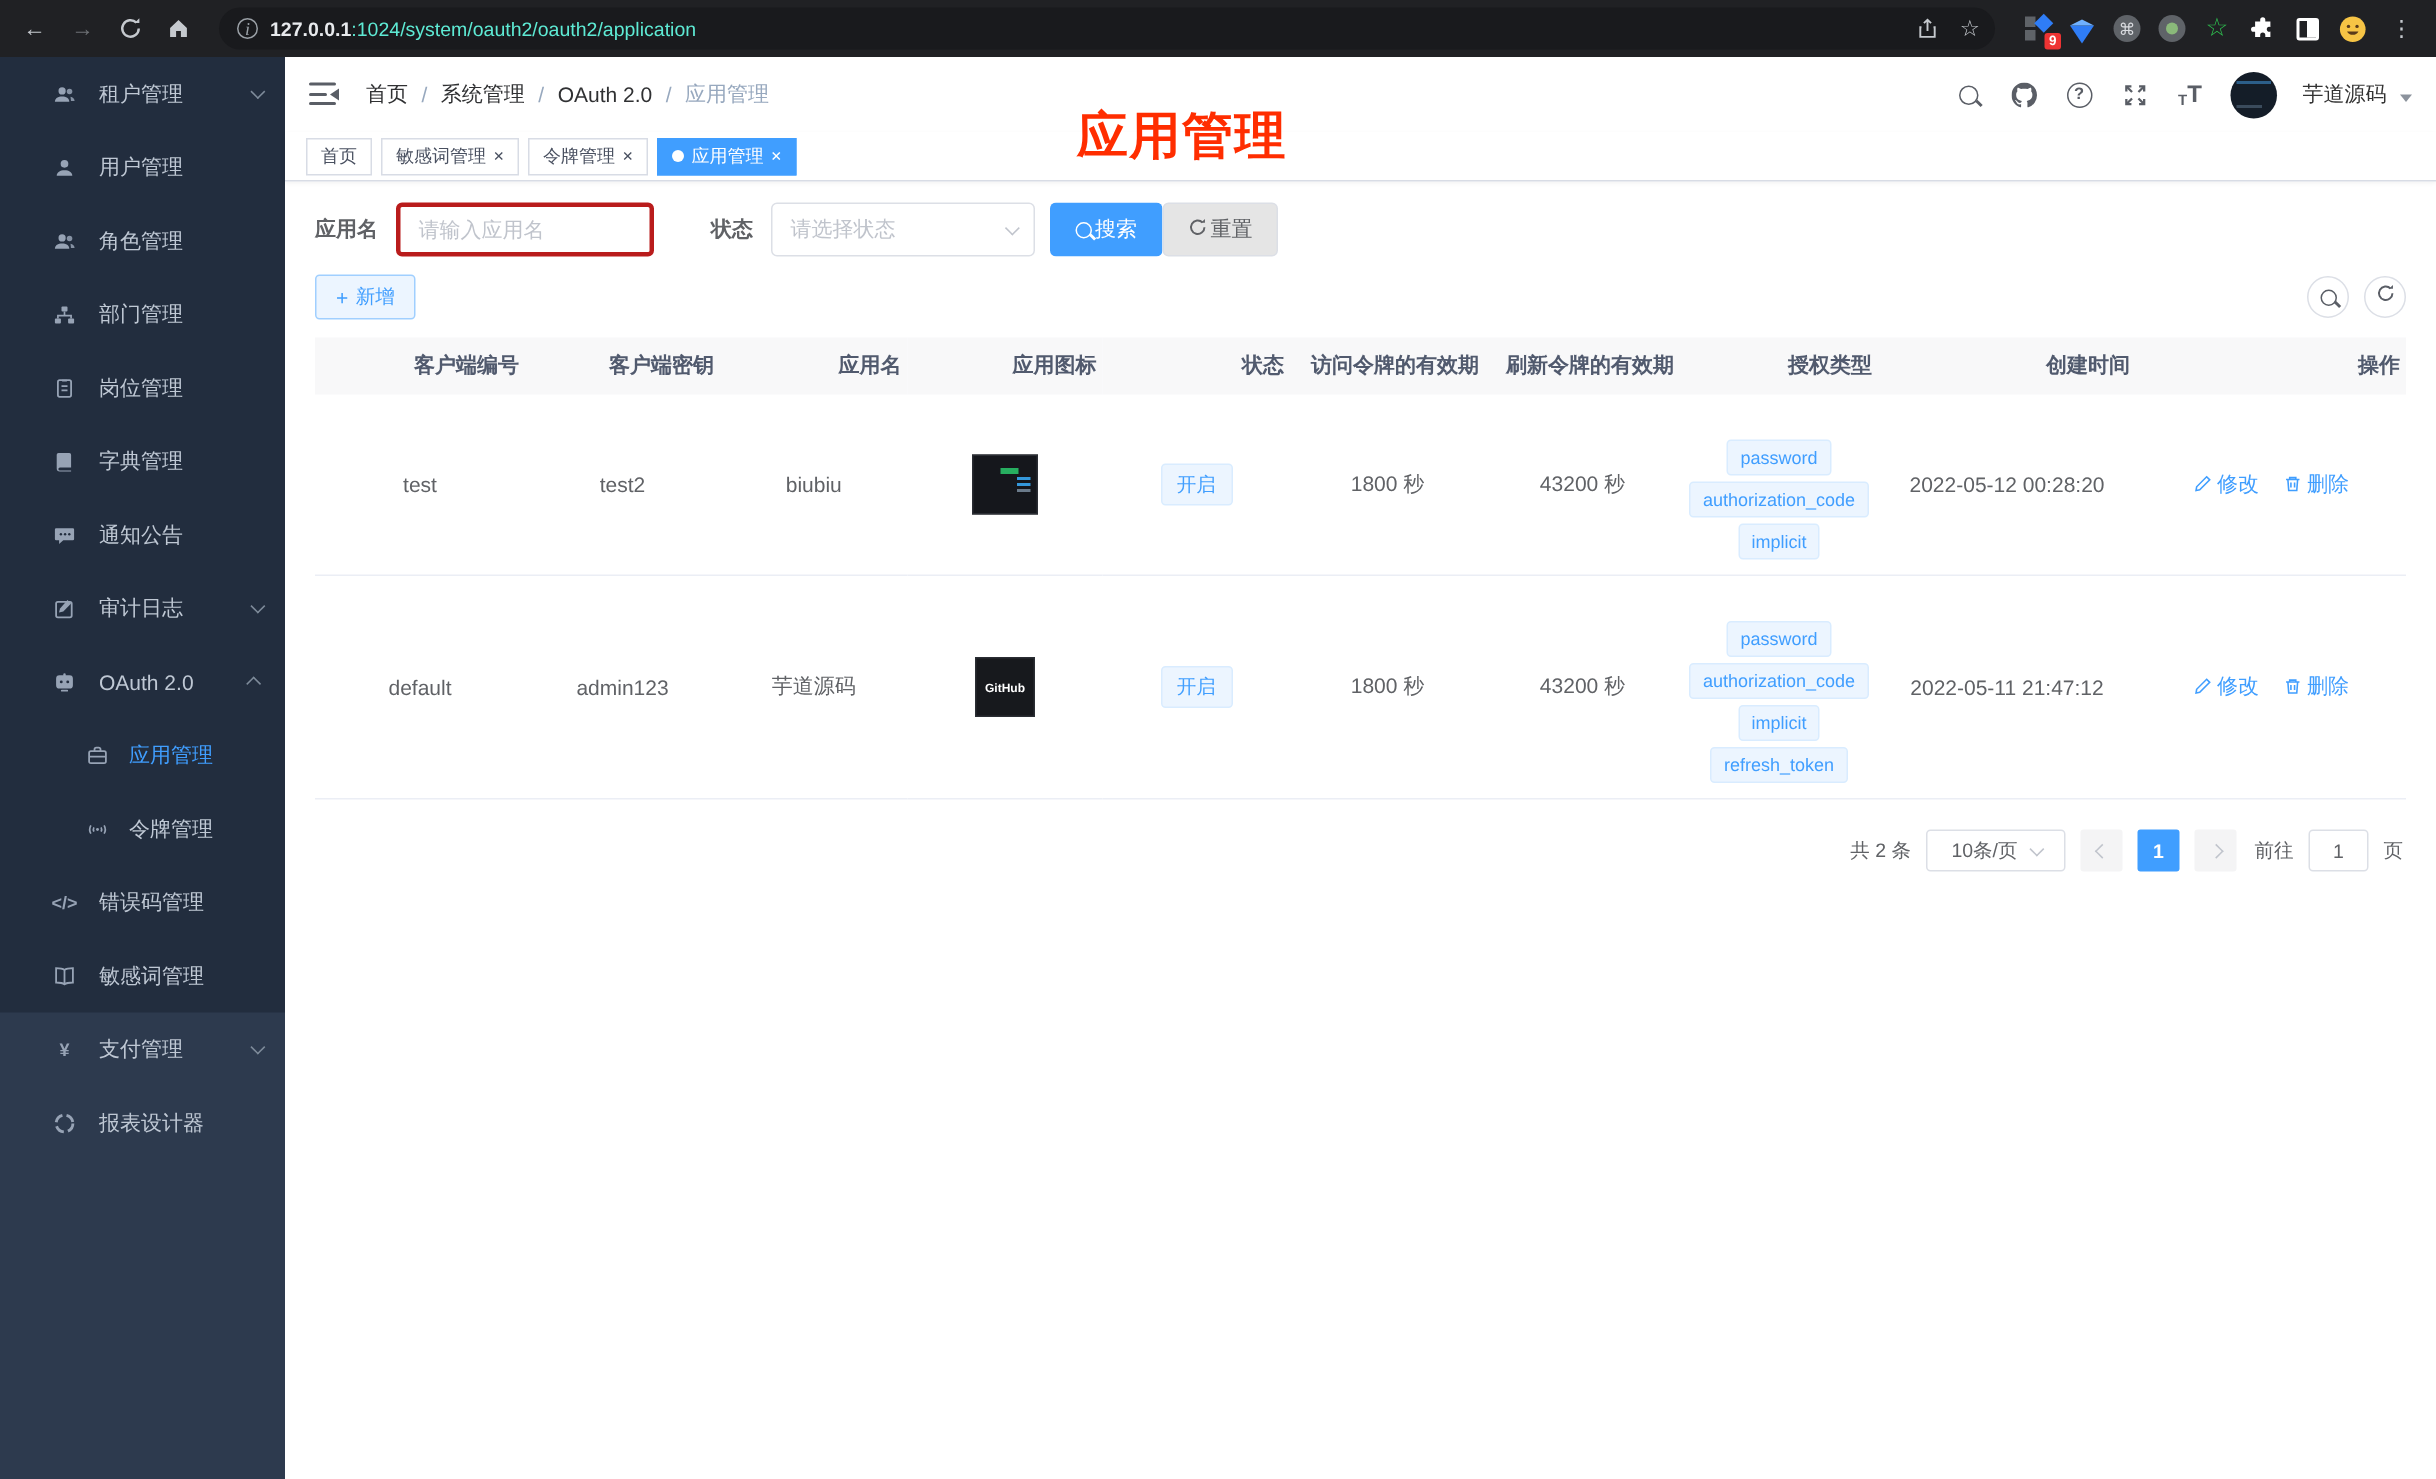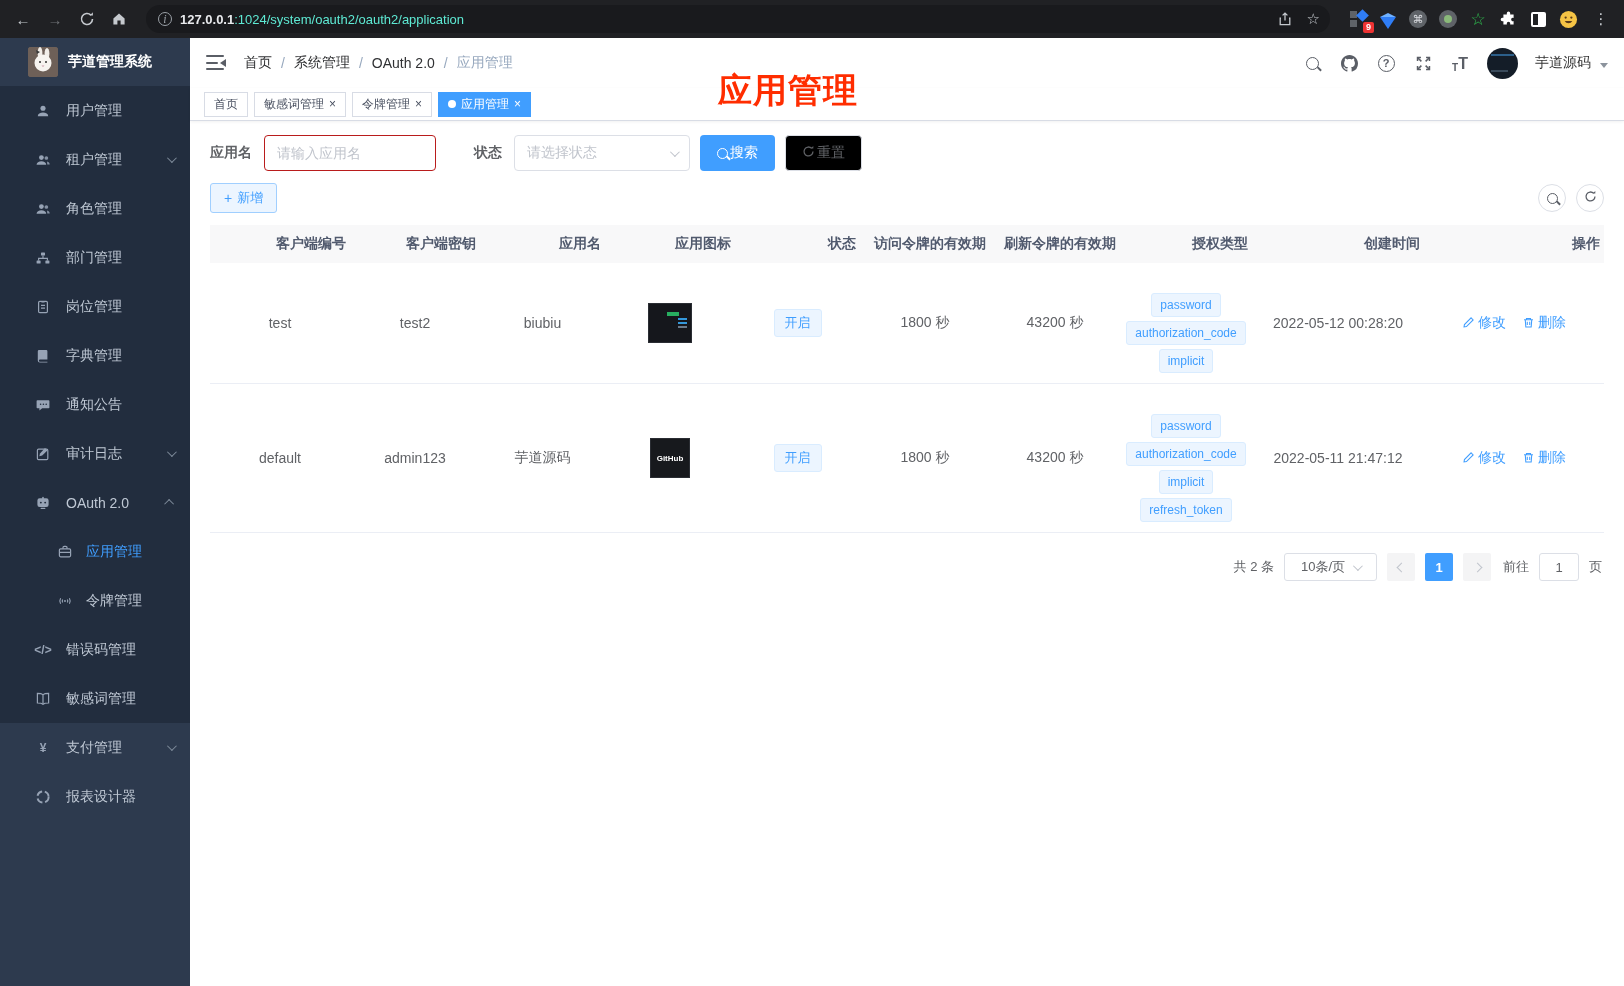--- a/index.html
+++ b/index.html
@@ -84,28 +84,28 @@
   .tg.active .x { color:#fff; }
   .tg .dot-w { width:8px; height:8px; border-radius:50%; background:#fff; display:inline-block; }
 
   .annotation { position:absolute; left:528px; top:30px; font-size:34px; font-weight:700; color:#ff2d00; z-index:30; letter-spacing:1px; pointer-events:none; }
 
   .content { padding:14px 20px 0; position:relative; flex:1; }
 
   
   .filters { display:flex; align-items:center; }
   .f-label { font-size:14px; color:#606266; font-weight:700; margin-right:12px; }
-  .f-input { width:172px; height:36px; border:1px solid #b91c1c; border-radius:4px; padding:0 12px; font-size:14px; color:#606266; outline:none; }
+  .f-input { width:172px; height:36px; border:3px solid #b91c1c; border-radius:4px; padding:0 12px; font-size:14px; color:#606266; outline:none; }
   .f-input::placeholder { color:#c0c4cc; }
   .f-select { width:176px; height:36px; border:1px solid #dcdfe6; border-radius:4px; padding:0 12px; font-size:14px; color:#c0c4cc; display:flex; align-items:center; justify-content:space-between; cursor:pointer; }
   .f-select .chev { border-color:#c0c4cc; }
   .ml38 { margin-left:38px; }
   .btn { height:36px; border-radius:4px; font-size:14px; display:inline-flex; align-items:center; justify-content:center; gap:2px; padding:0 16px; cursor:pointer; border:1px solid transparent; }
   .btn-primary { background:#409eff; color:#fff; margin-left:10px; }
-  .btn-plain { background:#000000; color:#606266; border-color:#dcdfe6; margin-left:10px; }
+  .btn-plain { background:#e5e5e5; color:#606266; border-color:#dcdfe6; }
   .ic-search { width:11px; height:11px; border:1.5px solid currentColor; border-radius:50%; position:relative; flex:0 0 auto; }
   .ic-search::after { content:""; position:absolute; width:5px; height:1.5px; background:currentColor; transform:rotate(45deg); right:-4px; bottom:-1px; }
   .ic-refresh svg { width:13px; height:13px; }
 
   .toolbar { margin-top:12px; display:flex; align-items:center; }
   .btn-add { height:30px; background:#ecf5ff; border:1px solid #a0cfff; color:#409eff; border-radius:3px; font-size:13px; padding:0 13px; display:inline-flex; align-items:center; gap:5px; cursor:pointer; }
   .btn-add .plus::before { content:"+"; font-size:14px; }
   .tool-right { margin-left:auto; display:flex; gap:10px; }
   .circle-btn { width:28px; height:28px; border-radius:50%; border:1px solid #dcdfe6; background:#fff; color:#5a5e66; display:flex; align-items:center; justify-content:center; cursor:pointer; }
 
@@ -203,57 +203,42 @@
           <path d="M6 11.5a4.5 4.5 0 008 0z" fill="#5a3b1a"></path>
         </svg>
     </div>
   </div>
   <div class="b-btn dots3">⋮</div>
 </div>
 
 <div class="app">
 
   <div class="sidebar">
-    <div class="logo-row">
-      <span class="logo-img">
-        <svg width="30" height="30" viewBox="0 0 30 30">
-            <rect width="30" height="30" fill="#6e6058"></rect>
-            <ellipse cx="12" cy="6" rx="2.4" ry="6" fill="#f2eee9"></ellipse>
-            <ellipse cx="19" cy="6.5" rx="2.4" ry="5.5" fill="#f2eee9"></ellipse>
-            <circle cx="15" cy="16" r="8.5" fill="#f7f4f0"></circle>
-            <circle cx="12" cy="15" r="1" fill="#333"></circle>
-            <circle cx="18" cy="15" r="1" fill="#333"></circle>
-            <path d="M13.5 18.5h3l-1.5 1.6z" fill="#c9a"></path>
-            <path d="M8 3l4 2-3 2z" fill="#3a3a3a"></path>
-          </svg>
-      </span>
-      <span class="logo-title">芋道管理系统</span>
-    </div>
 
     <div class="menu-top">
-      <div class="mi">
-        <span class="mi-ic">
-            <svg viewBox="0 0 20 20" fill="currentColor">
-              <circle cx="10" cy="6.5" r="3.2"></circle>
-              <path d="M3.5 16.5c0-3 2.9-4.6 6.5-4.6s6.5 1.6 6.5 4.6z"></path>
-            </svg>
-          </span>
-        <span class="mi-tx">用户管理</span>
-      </div>
       <div class="mi">
         <span class="mi-ic">
             <svg viewBox="0 0 20 20" fill="currentColor">
               <circle cx="8" cy="7" r="3"></circle>
               <path d="M2 16c0-2.8 2.7-4.3 6-4.3s6 1.5 6 4.3z"></path>
               <circle cx="14.2" cy="7.5" r="2.3" opacity=".85"></circle>
               <path d="M15 11.8c2 .5 3.4 1.7 3.4 3.7h-3z" opacity=".85"></path>
             </svg>
           </span>
         <span class="mi-tx">租户管理</span>
         <span class="chev down"></span>
+      </div>
+      <div class="mi">
+        <span class="mi-ic">
+            <svg viewBox="0 0 20 20" fill="currentColor">
+              <circle cx="10" cy="6.5" r="3.2"></circle>
+              <path d="M3.5 16.5c0-3 2.9-4.6 6.5-4.6s6.5 1.6 6.5 4.6z"></path>
+            </svg>
+          </span>
+        <span class="mi-tx">用户管理</span>
       </div>
       <div class="mi">
         <span class="mi-ic">
             <svg viewBox="0 0 20 20" fill="currentColor">
               <circle cx="8" cy="7" r="3"></circle>
               <path d="M2 16c0-2.8 2.7-4.3 6-4.3s6 1.5 6 4.3z"></path>
               <circle cx="14.2" cy="7.5" r="2.3" opacity=".85"></circle>
               <path d="M15 11.8c2 .5 3.4 1.7 3.4 3.7h-3z" opacity=".85"></path>
             </svg>
           </span>

